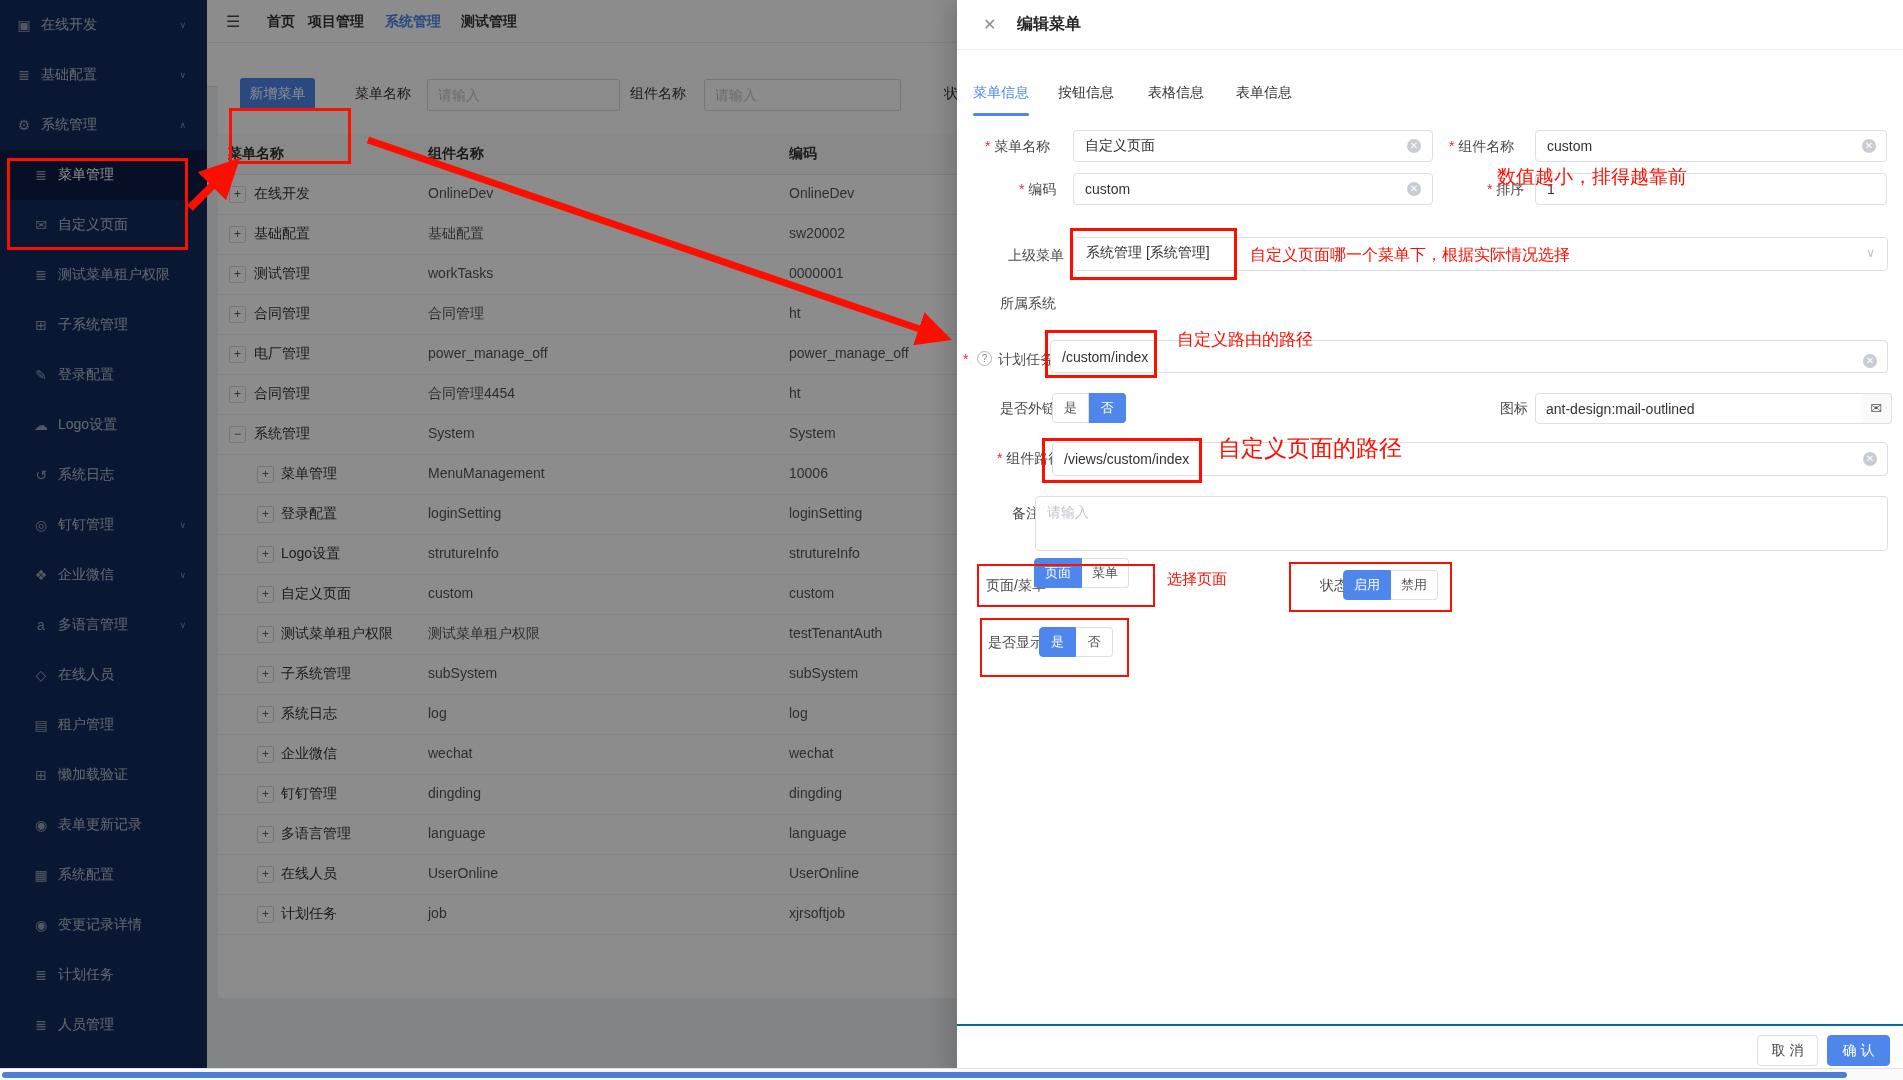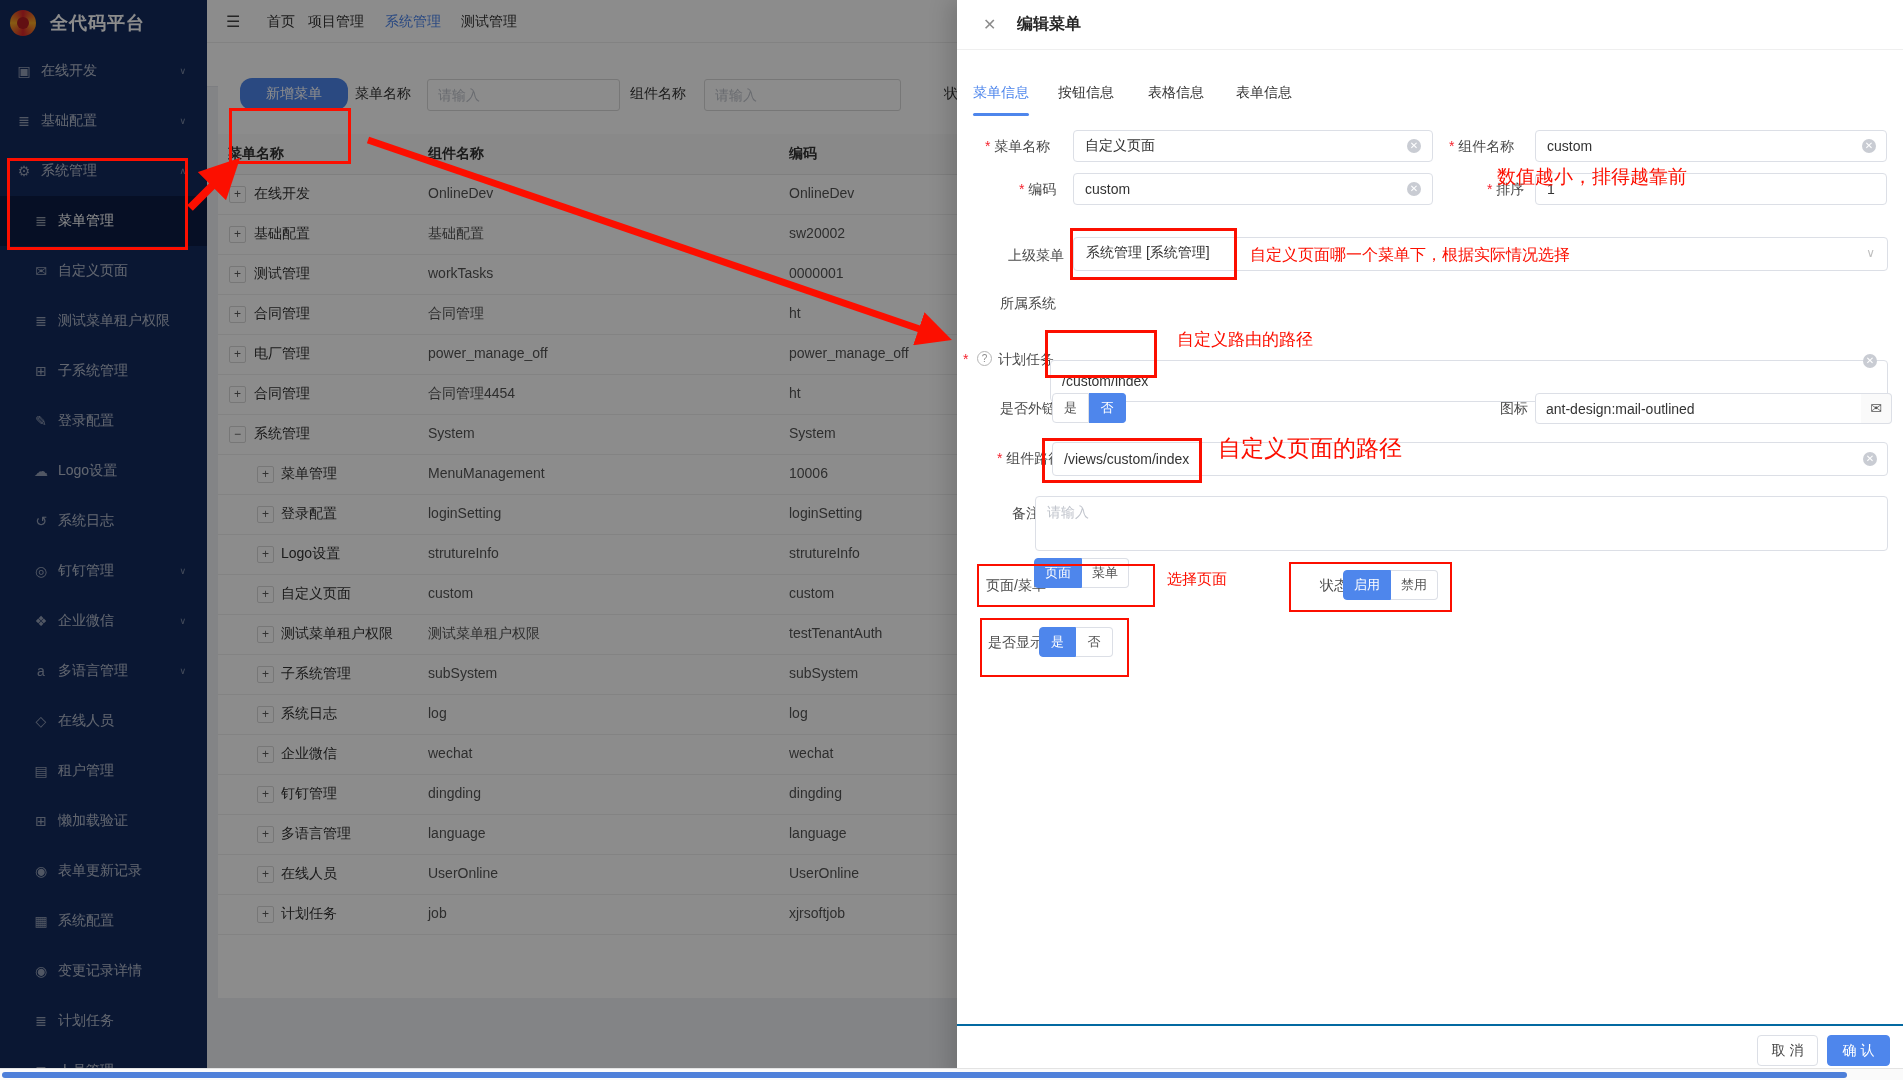--- a/index.html
+++ b/index.html
@@ -17,31 +17,31 @@
   .side-item .glyph { width:16px; font-size:14px; color:rgba(255,255,255,.55); margin-right:9px; text-align:center; flex:none; }
   .side-item.lvl1 { padding-left:33px; }
   .side-item.active { background:#0c1d44; color:#fff; }
   .side-item .chev { position:absolute; right:21px; font-size:9px; color:rgba(255,255,255,.45); }
   .side-label { white-space:nowrap; }
 
   
   #main { position:absolute; left:207px; top:0; right:0; height:1080px; background:#eef0f4; }
   #navbar { height:43px; background:#fff; border-bottom:1px solid #ededed; position:relative; }
   #collapse { position:absolute; left:19px; top:12px; font-size:16px; color:#444; cursor:pointer; }
-  .nav-item { position:absolute; top:13px; font-size:14px; color:#333; cursor:pointer; }
+  .nav-item { position:absolute; top:13px; font-size:14px; color:#333; cursor:pointer;font-weight:bold; }
   .nav-item.active { color:#4e86ec; }
   #tabbar { height:44px; background:#fff; border-bottom:1px solid #e4e6eb; position:relative; }
   .tab { position:absolute; top:17px; font-size:14px; color:#666; cursor:pointer; }
   .tab.active { color:#4e86ec; }
   .tab .tab-x { font-size:11px; color:#8fb0f0; margin-left:3px; }
   #inkbar { position:absolute; left:80px; top:40px; width:76px; height:3px; background:#4e86ec; }
 
   #card { position:absolute; left:11px; top:58px; width:1670px; height:940px; background:#fff; }
-  #add-btn { position:absolute; left:22px; top:20px; width:108px; height:32px; background:#4e86ec; color:#fff;
-     border:none; border-radius:12px; font-size:14px; cursor:pointer; }
+  #add-btn { position:absolute; left:22px; top:20px; width:75px; height:32px; background:#4e86ec; color:#fff;
+     border:none; border-radius:3px; font-size:14px; cursor:pointer; }
   .tl-label { position:absolute; top:27px; font-size:14px; color:#333; white-space:nowrap; }
   .tl-input { position:absolute; top:21px; height:32px; border:1px solid #d9d9d9; border-radius:3px; padding:0 10px;
      font-size:14px; color:#333; background:#fff; }
   .tl-input::placeholder { color:#c0c4cc; }
 
   #thead { position:absolute; left:0; top:76px; width:100%; height:41px; background:#fafafa; border-bottom:1px solid #e8e8e8;
      font-weight:700; color:#333; }
   .hcell { position:absolute; top:11px; }
   .trow { position:absolute; left:0; width:100%; height:40px; border-bottom:1px solid #efefef; }
   .expander { position:absolute; top:11px; width:17px; height:17px; border:1px solid #d9d9d9; border-radius:2px;
@@ -107,24 +107,20 @@
 
   
   #hscroll-track { position:absolute; left:0; top:1068px; width:1903px; height:12px; background:#fafafa;
      border-top:1px solid #e3e3e3; z-index:110; }
   #hscroll-thumb { position:absolute; left:2px; top:3px; width:1845px; height:6px; background:#4d7fd9; border-radius:3px; }
 </style>
 </head>
 <body>
 
 <div id="sidebar">
-  <div id="logo-row">
-    <div id="logo-circle"></div>
-    <div id="logo-title">全代码平台</div>
-  </div>
   <div class="side-item">
     <span class="glyph">▣</span>
     <span class="side-label">在线开发</span>
     <span class="chev">∨</span>
   </div>
   <div class="side-item">
     <span class="glyph">≣</span>
     <span class="side-label">基础配置</span>
     <span class="chev">∨</span>
   </div>
@@ -386,21 +382,21 @@
   <div id="parent-select">
     <span>系统管理 [系统管理]</span>
     <span id="parent-chev">∨</span>
   </div>
 
   <span class="f-label" style="left:43px;top:295px">所属系统</span>
 
   <span class="f-label" style="left:6px;top:351px;color:#f5222d">*</span>
   <span class="help-ic" style="left:20px;top:351px">?</span>
   <span class="f-label" style="left:41px;top:351px">计划任务</span>
-  <input class="f-input" style="left: 93px; top: 360px; width: 838px; height: 42px;" value="/custom/index">
+  <input class="f-input" style="left: 93px; top: 340px; width: 838px; height: 33px;" value="/custom/index">
   <span class="clear-ic" style="left:906px;top:354px">✕</span>
 
   <span class="f-label" style="left:43px;top:400px">是否外链</span>
   <div class="rgroup" style="left:95px;top:393px">
     <span class="rbtn">是</span>
     <span class="rbtn sel">否</span>
   </div>
   <span class="f-label" style="left:543px;top:400px">图标</span>
   <input id="icon-input" value="ant-design:mail-outlined" style="">
   <span id="icon-addon">✉</span>

